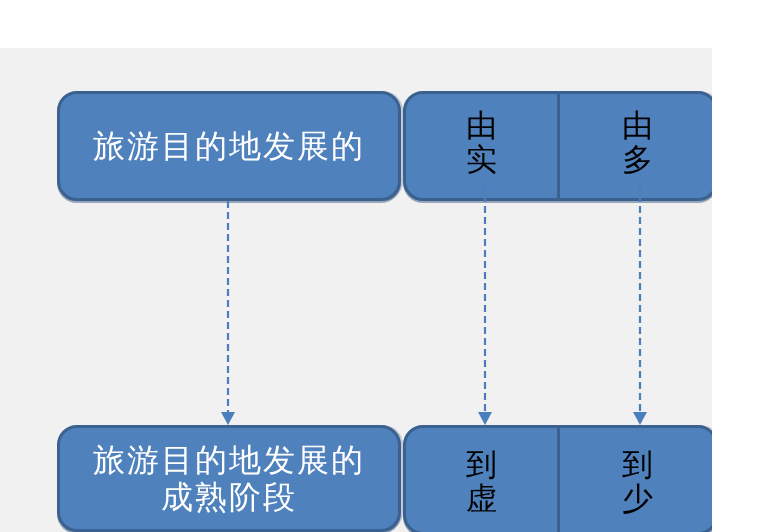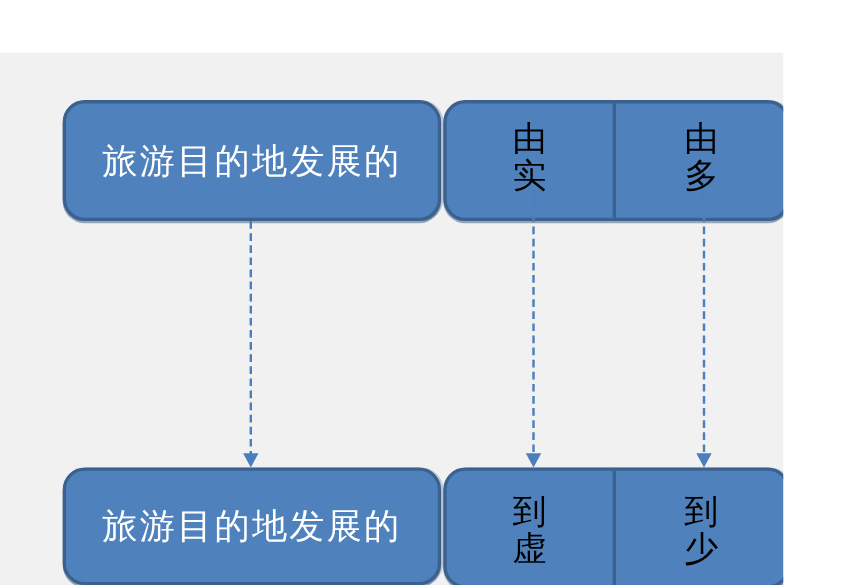--- a/index.html
+++ b/index.html
@@ -99,20 +99,21 @@
       <div class="line">实</div>
     </div>
     <div class="cell second">
       <div class="line">由</div>
       <div class="line">多</div>
     </div>
   </div>
 
   <div class="box stage-box bottom-row">
     <div class="line">旅游目的地发展的</div>
+    <div class="line">成熟阶段</div>
   </div>
 
   <div class="group bottom-row">
     <div class="cell first">
       <div class="line">到</div>
       <div class="line">虚</div>
     </div>
     <div class="cell second">
       <div class="line">到</div>
       <div class="line">少</div>

